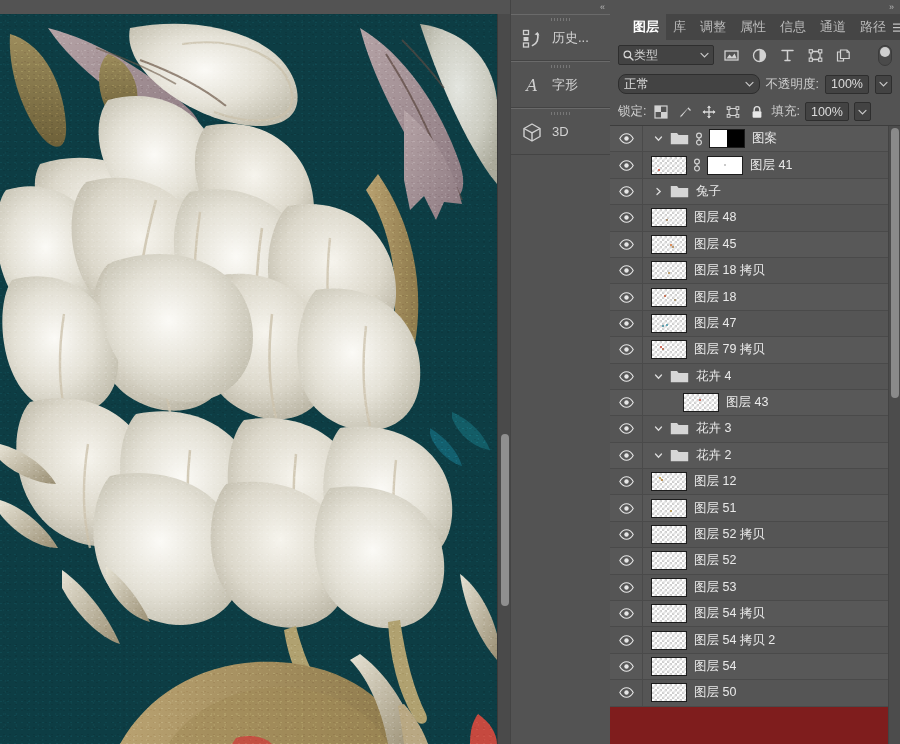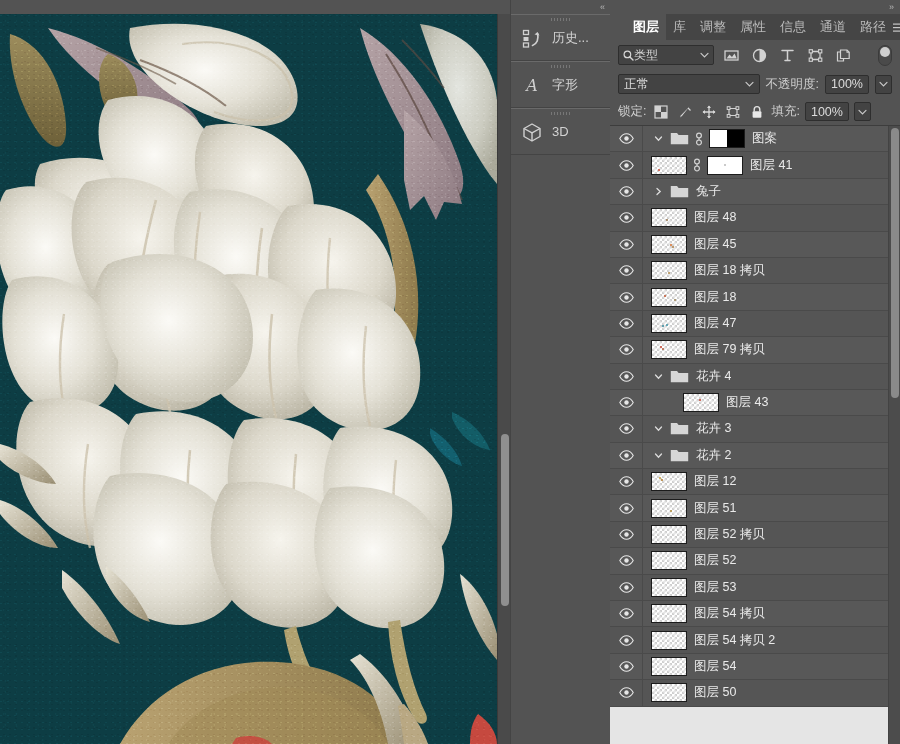--- a/index.html
+++ b/index.html
@@ -181,21 +181,21 @@
     background: #cfcfcf;
   }
 
   
   #blend-row {
     height: 28px; background: #535353;
     display: flex; align-items: center; padding: 0 8px; gap: 6px;
   }
   #blend-select {
     flex: 1 1 auto; height: 20px;
-    background: #434343; border: 1px solid #2e2e2e; border-radius: 2px;
+    background: #434343; border: 1px solid #2e2e2e; border-radius: 8px;
     display: flex; align-items: center; padding: 0 5px;
     cursor: pointer;
   }
   #blend-value { color: #dcdcdc; font-size: 12.5px; flex: 1; }
   .row-label { color: #cfcfcf; font-size: 12.5px; white-space: nowrap; }
   .num-field {
     height: 19px; min-width: 44px;
     background: #434343; border: 1px solid #2e2e2e; border-radius: 2px;
     color: #dcdcdc; font-size: 12.5px;
     display: flex; align-items: center; justify-content: center;
@@ -218,21 +218,21 @@
     width: 19px; height: 19px;
     display:flex; align-items:center; justify-content:center;
     cursor: pointer;
   }
   .l-ico { width: 14px; height: 14px; display: block; }
 
   
   #layer-list-wrap {
     flex: 1 1 auto;
     position: relative;
-    background: #e5e5e5;
+    background: #7f1d1d;
     overflow: hidden;
     text-decoration: underline;
   }
   #layer-list {
     position: absolute; left: 0; top: 0; right: 12px; bottom: 0;
     overflow: hidden;
   }
   .layer-row {
     height: 26.4px;
     display: flex; align-items: center;

